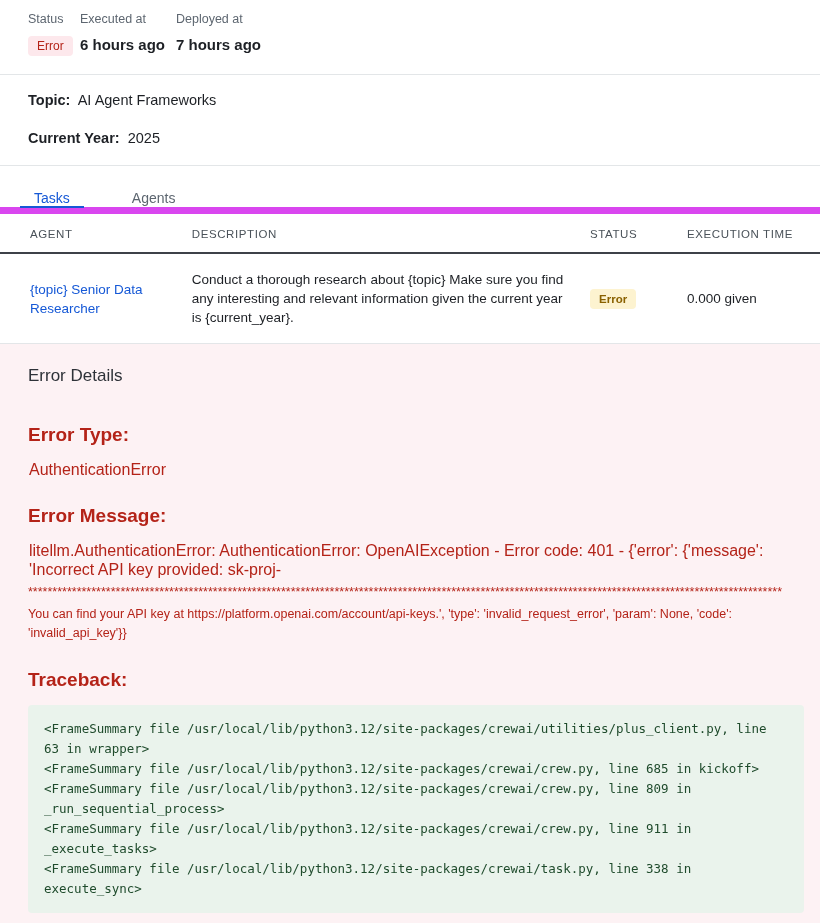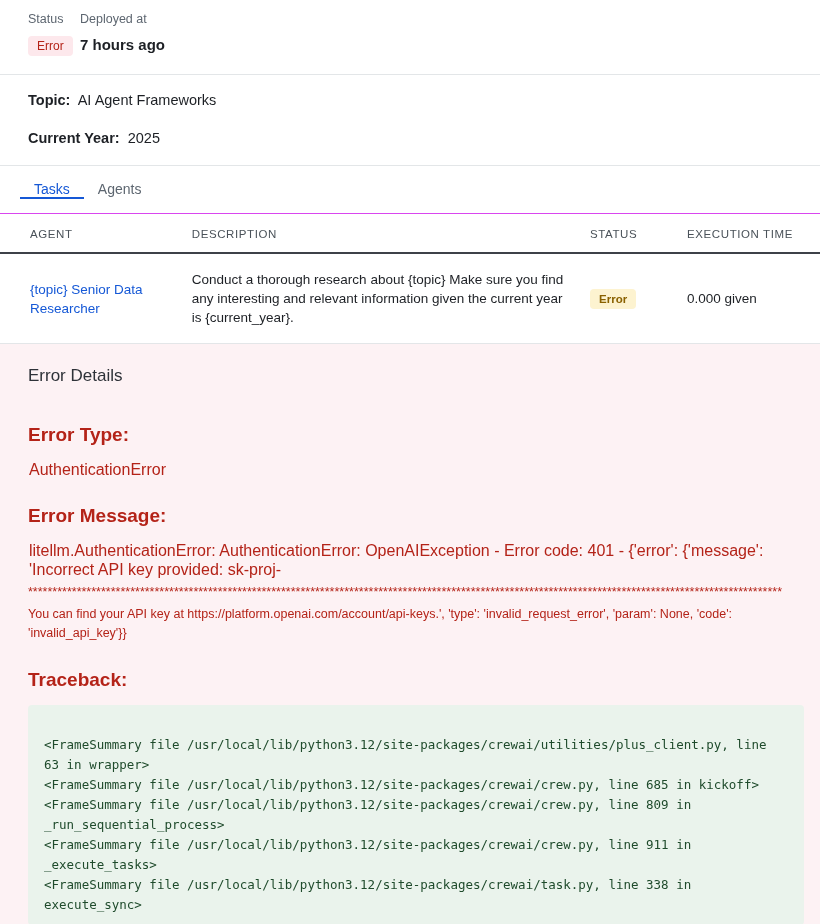--- a/index.html
+++ b/index.html
@@ -75,24 +75,25 @@
     line-height: 18px;
   }
   .info-line:last-child { margin-bottom: 0; }
   .info-key { font-weight: bold; }
   .info-val { color: #1d2025; }
 
   
   .tabs {
     display: flex;
     padding: 0 20px;
-    border-bottom: 1px solid #d946ef;
+    border-bottom: 7px solid #d946ef;
     background: #fff;
     height: 48px;
-    align-items: center;
+    align-items: flex-end;
+    gap: 34px;
   }
   .tab {
     padding: 0 14px;
     display: flex;
     align-items: center;
     font-size: 14px;
     color: #5d6670;
     cursor: pointer;
     border-bottom: 2px solid transparent;
     margin-bottom: -1px;
@@ -183,21 +184,21 @@
   }
   .err-tail {
     font-size: 12.5px;
     color: #b42318;
     line-height: 19px;
     margin: 0 0 26px 0;
   }
   .traceback-box {
     background: #eaf3ec;
     border-radius: 4px;
-    padding: 30px 16px;
+    padding: 14px 16px;
     font-family: "DejaVu Sans Mono", monospace;
     font-size: 12.5px;
     line-height: 20px;
     color: #1f4b2c;
     white-space: pre-wrap;
     word-break: break-word;
     width: 776px;
     max-height: 220px;
     overflow: hidden;
   }
@@ -205,20 +206,24 @@
 </head>
 <body>
 
 <div class="page">
 
   <div class="meta-strip">
     <div class="meta-row">
       <div class="meta-col status">
         <div class="meta-label">Status</div>
         <div class="badge-error">Error</div>
+      </div>
+      <div class="meta-col executed">
+        <div class="meta-label">Executed at</div>
+        <div class="meta-value">6 hours ago</div>
       </div>
       <div class="meta-col deployed">
         <div class="meta-label">Deployed at</div>
         <div class="meta-value">7 hours ago</div>
       </div>
     </div>
   </div>
 
   <div class="info-block">
     <div class="info-line">

